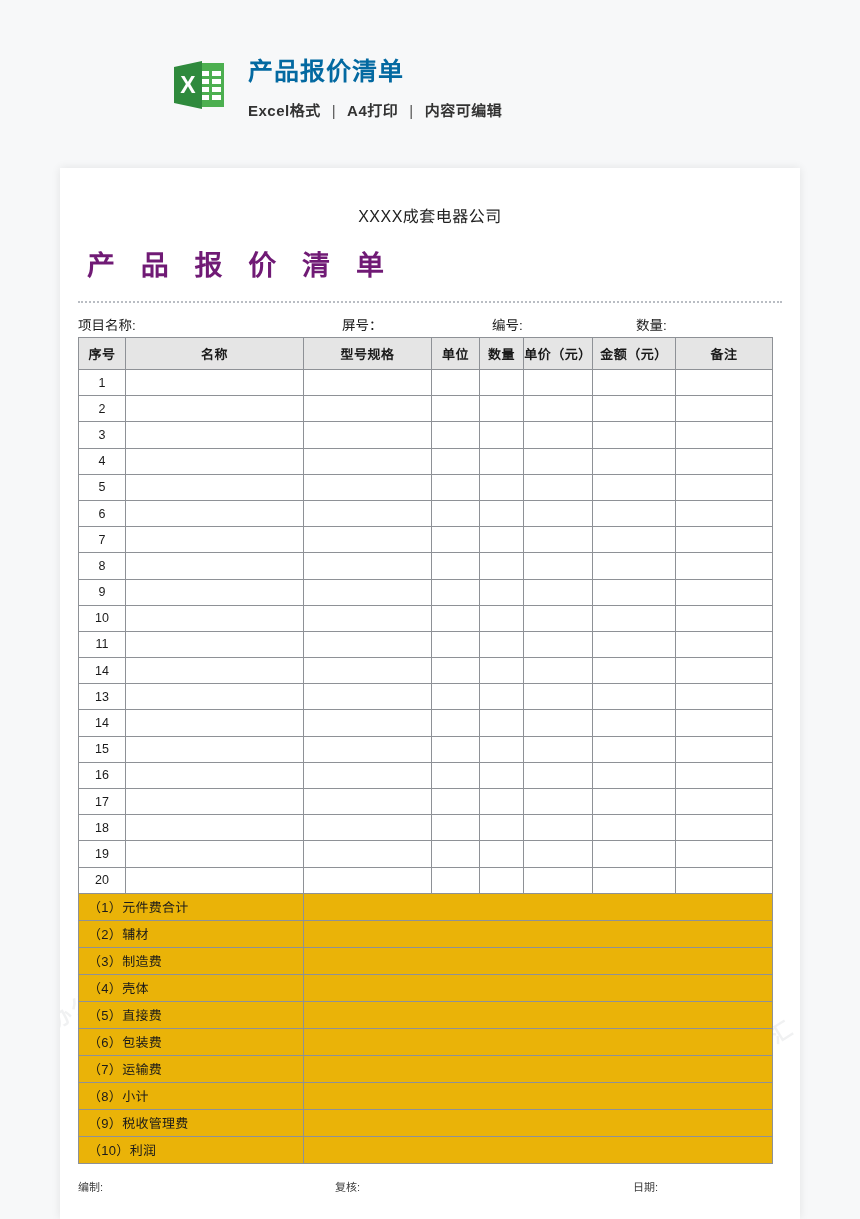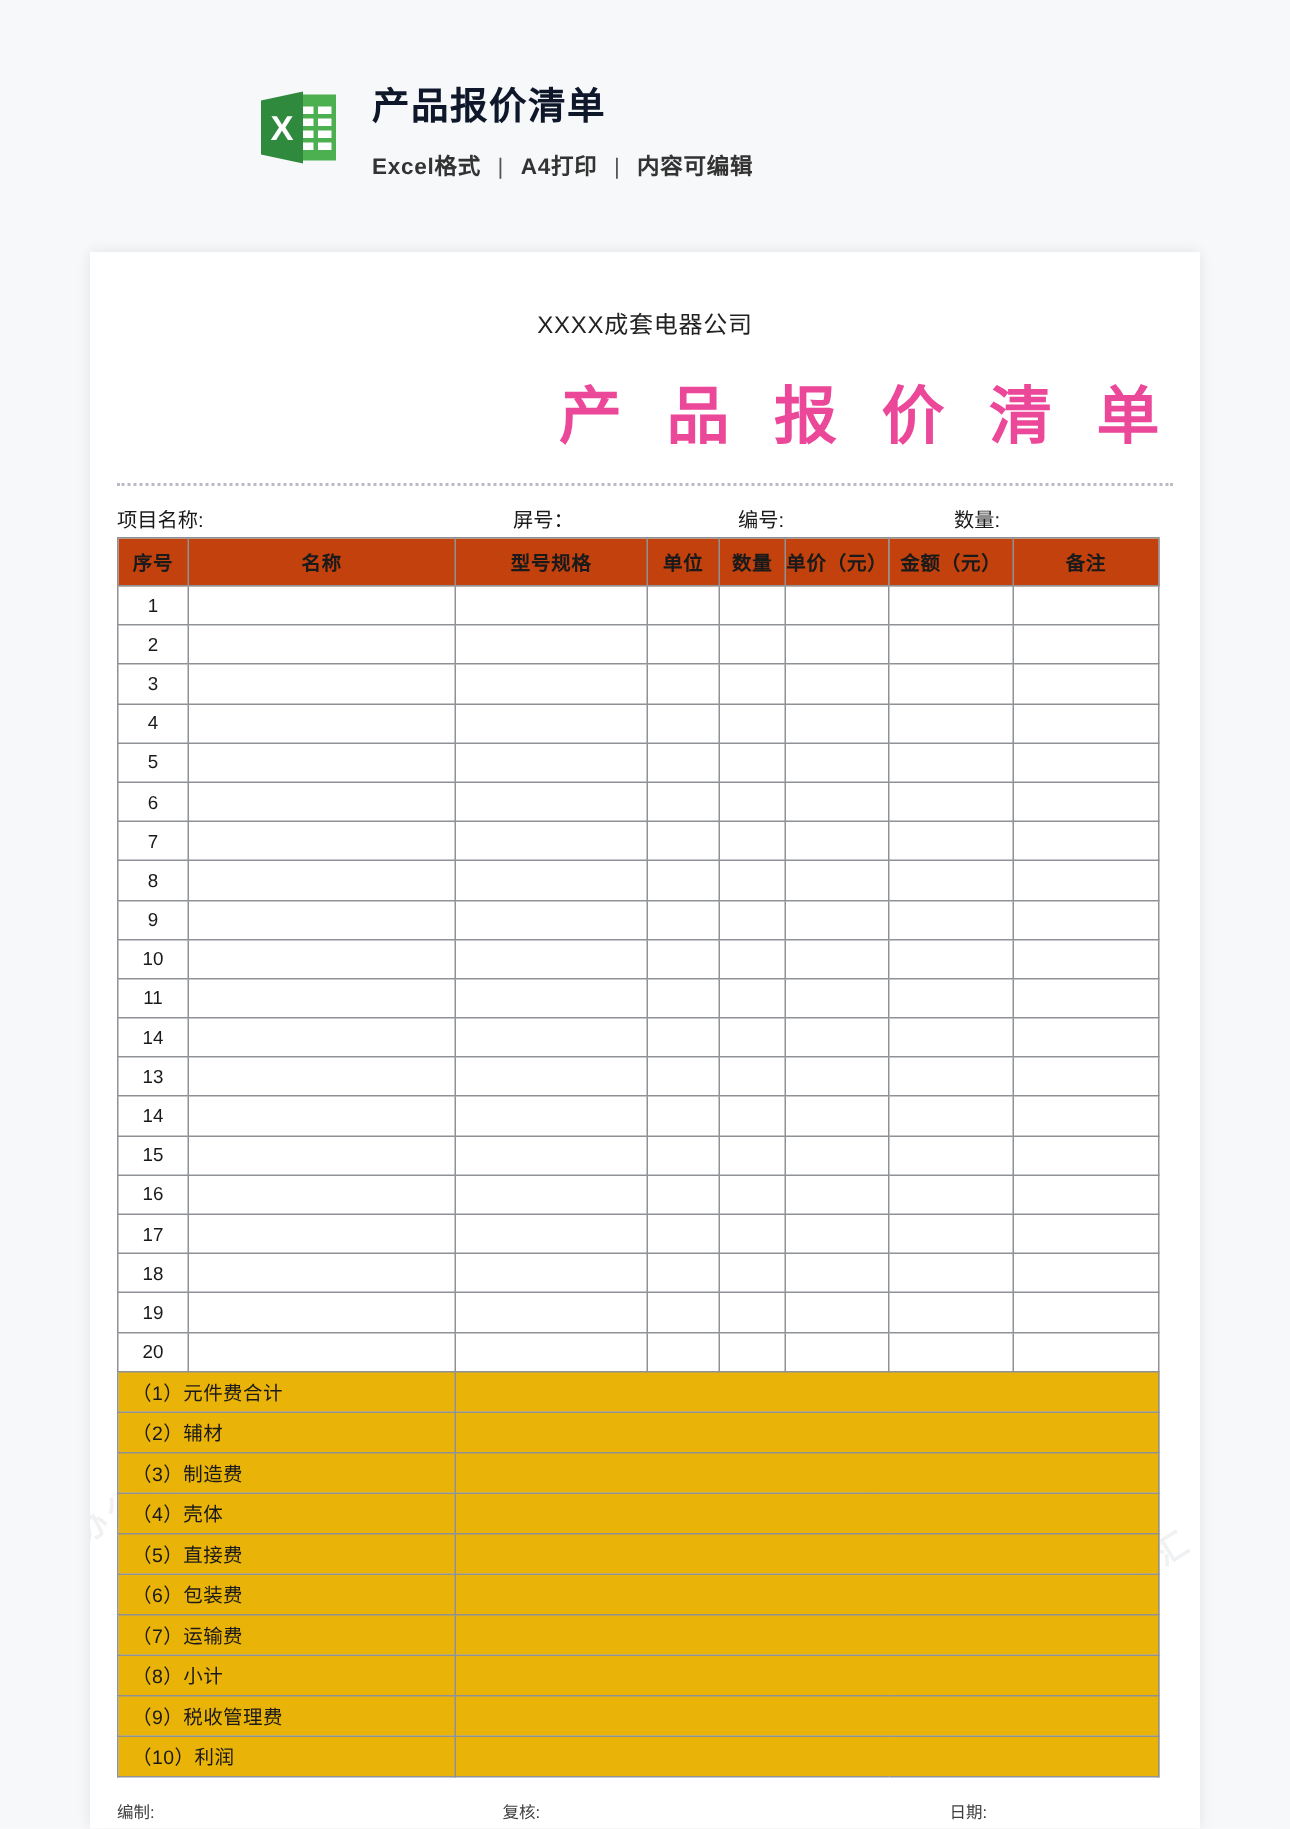--- a/index.html
+++ b/index.html
@@ -30,21 +30,21 @@
   .xls-icon {
     width: 54px; height: 54px;
     position: relative;
     flex: 0 0 auto;
     margin-top: 3px;
   }
   .promo-text { padding-top: 2px; }
   .promo-title {
     font-size: 25px;
     font-weight: bold;
-    color: #0f172a;
+    color: #0369a1;
     letter-spacing: 1px;
     line-height: 1.15;
   }
   .promo-sub {
     margin-top: 13px;
     font-size: 15px;
     font-weight: bold;
     color: #333;
     letter-spacing: 0.5px;
     white-space: nowrap;
@@ -85,24 +85,24 @@
   }
 
   .company {
     text-align: center;
     font-size: 16px;
     color: #222;
     padding-top: 18px;
     letter-spacing: 0.5px;
   }
   .doc-title {
-    text-align: right;
-    font-size: 42px;
+    text-align: left;
+    font-size: 28px;
     font-weight: bold;
-    color: #ec4899;
+    color: #701a75;
     letter-spacing: 9px;
     padding-top: 16px;
     padding-left: 9px;
   }
   .dotted-rule {
     margin: 18px 0 0 0;
     border-top: 2px dotted #b9bdc3;
     height: 0;
   }
 
@@ -131,21 +131,21 @@
   table.quote th,
   table.quote td {
     border: 1px solid #8e9196;
     padding: 0;
     height: 26.2px;
     text-align: center;
     vertical-align: middle;
     background: transparent;
   }
   table.quote thead th {
-    background: #c2410c;
+    background: #e5e5e5;
     font-weight: bold;
     font-size: 13px;
     height: 32px;
     letter-spacing: 0.5px;
   }
   table.quote tbody td { background: #ffffff; }
   table.quote tbody td.idx { font-size: 12.5px; }
 
   
   table.quote tbody tr.sum td {

